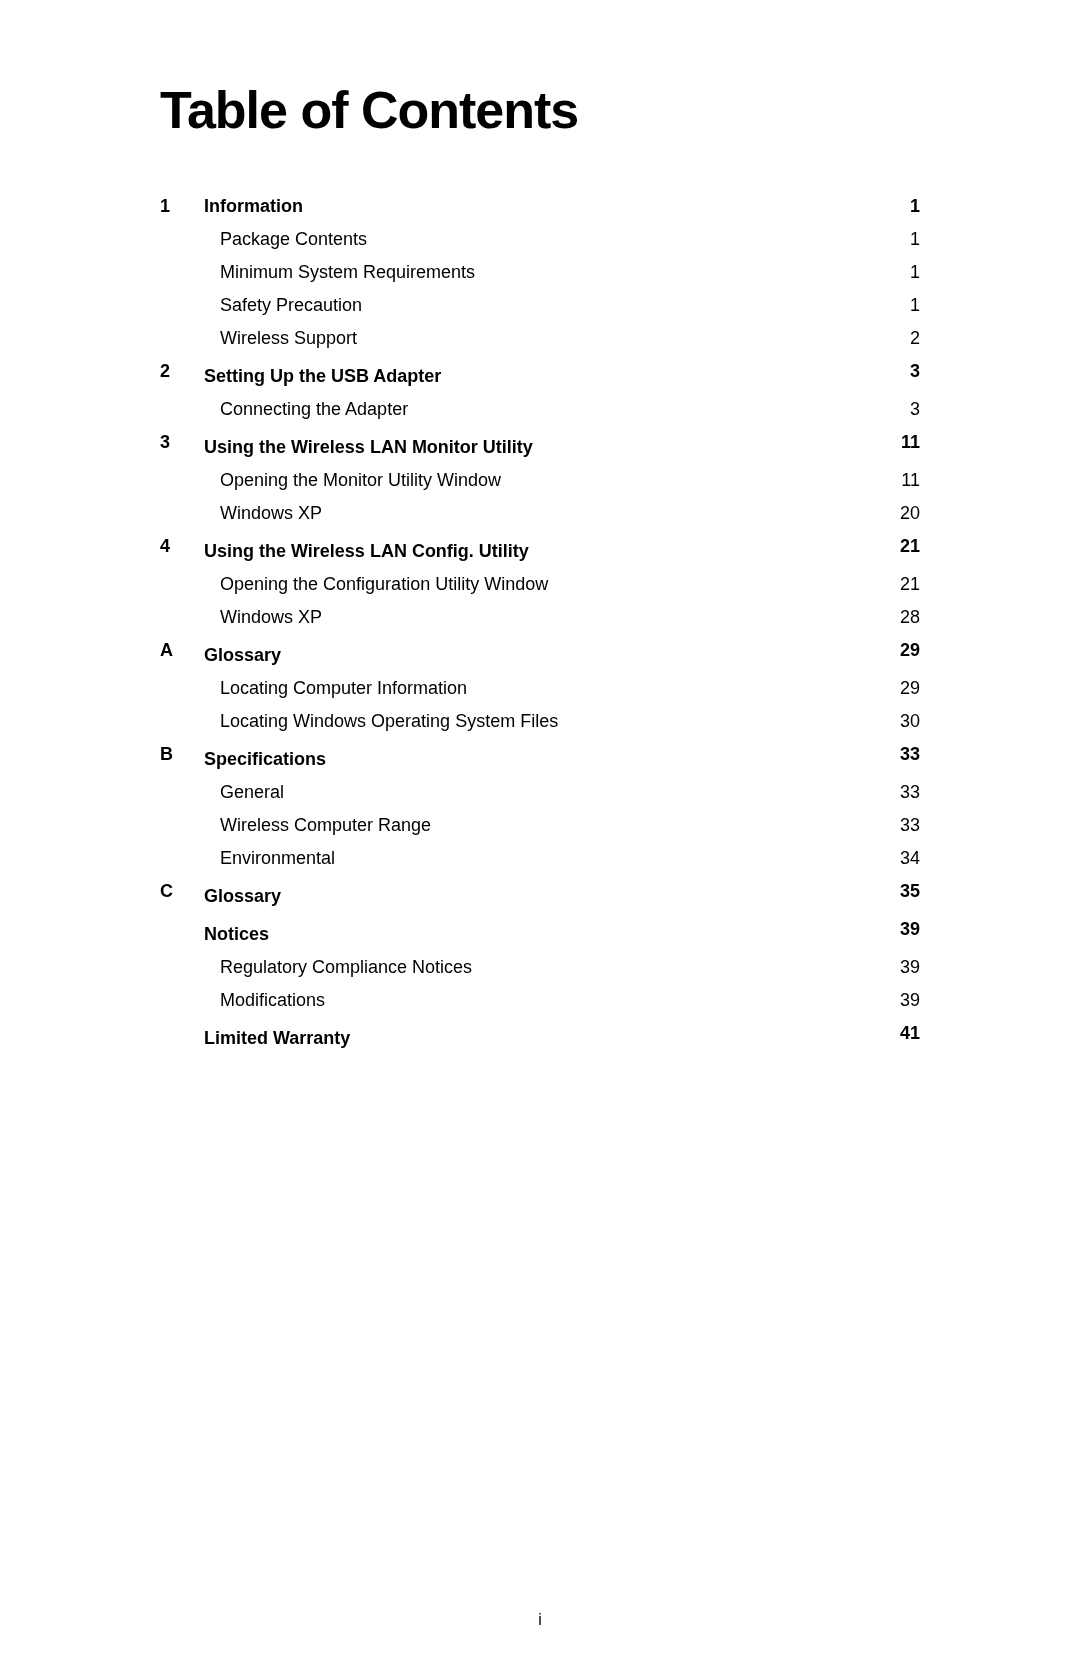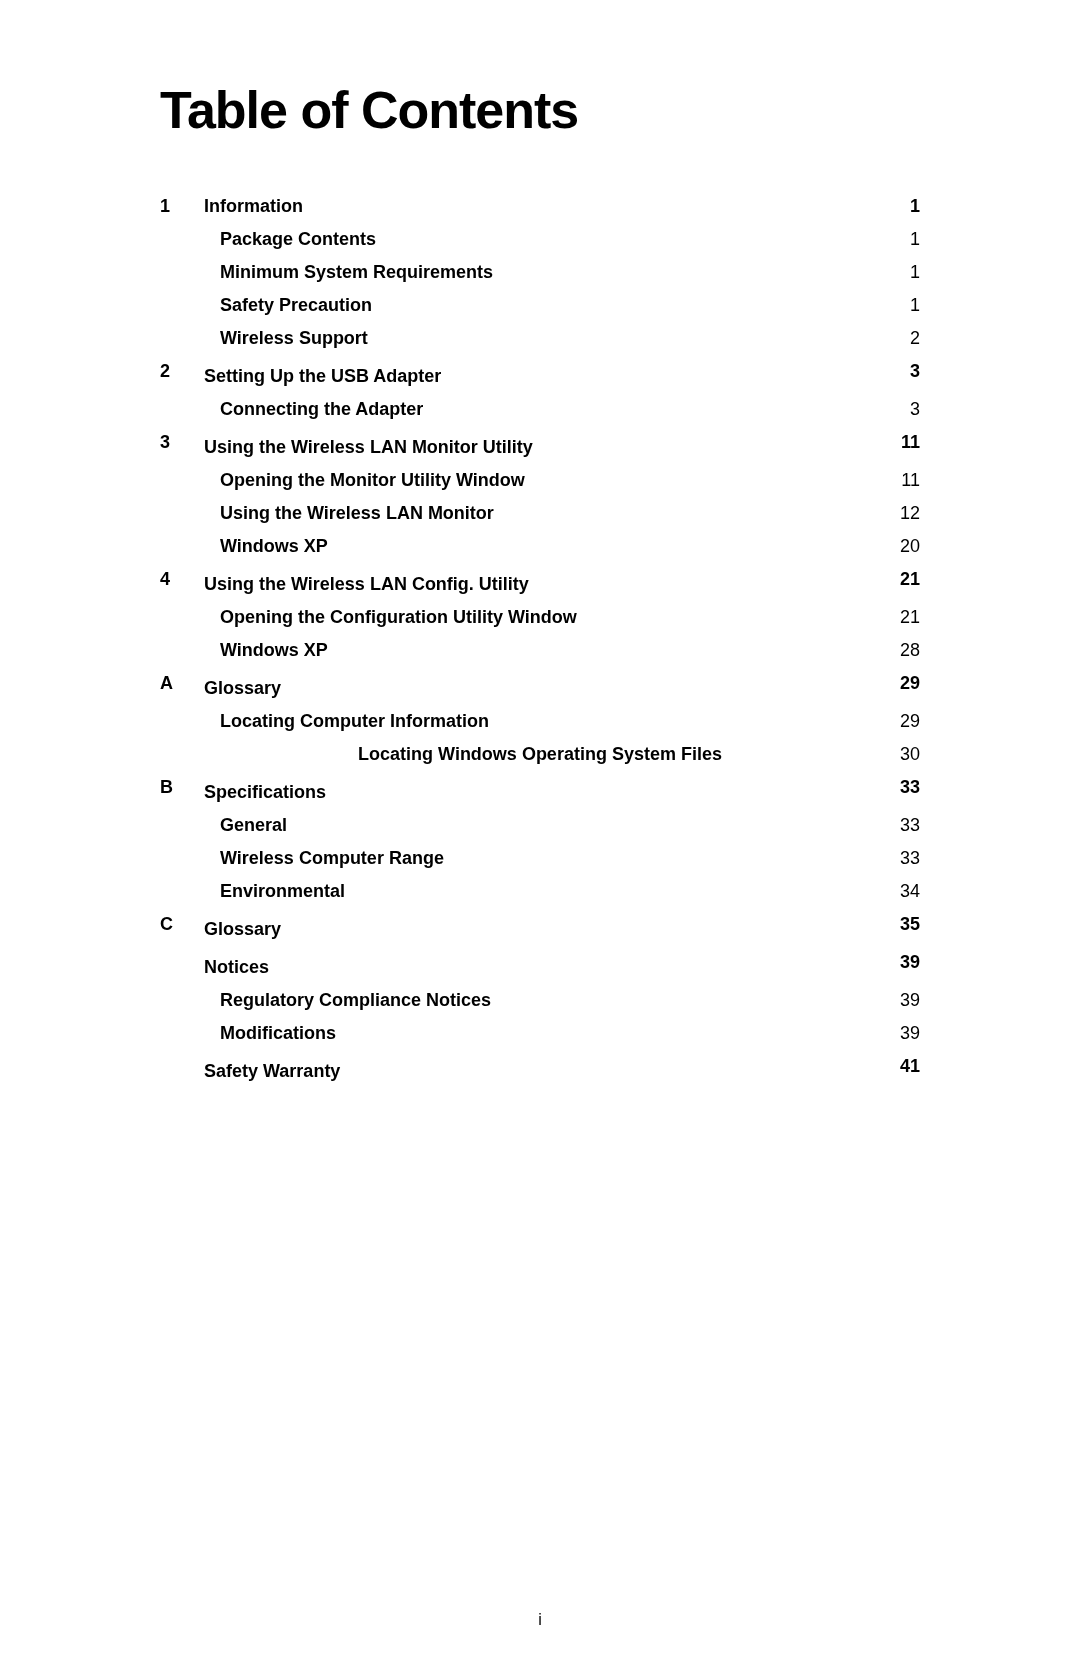--- a/index.html
+++ b/index.html
@@ -65,21 +65,21 @@
       vertical-align: top;
       padding-top: 3px;
     }
 
     .toc-section-title {
       font-weight: 700;
       font-size: 18px;
     }
 
     .toc-sub {
-      font-weight: 700;
+      font-weight: 400;
       font-size: 17px;
     }
 
     .toc-section-page {
       font-weight: 700;
     }
 
     .toc-sub-page {
       font-weight: 400;
     }
@@ -146,25 +146,20 @@
           <td class="col-title toc-section-title">Using the Wireless LAN Monitor Utility</td>
           <td class="col-page toc-section-page">11</td>
         </tr>
         <tr>
           <td class="col-num"></td>
           <td class="col-title toc-sub" style="padding-left: 20px;">Opening the Monitor Utility Window</td>
           <td class="col-page toc-sub-page">11</td>
         </tr>
         <tr>
           <td class="col-num"></td>
-          <td class="col-title toc-sub" style="padding-left: 20px;">Using the Wireless LAN Monitor</td>
-          <td class="col-page toc-sub-page">12</td>
-        </tr>
-        <tr>
-          <td class="col-num"></td>
           <td class="col-title toc-sub" style="padding-left: 20px;">Windows XP</td>
           <td class="col-page toc-sub-page">20</td>
         </tr>
         <tr class="section-gap">
           <td class="col-num">4</td>
           <td class="col-title toc-section-title">Using the Wireless LAN Config. Utility</td>
           <td class="col-page toc-section-page">21</td>
         </tr>
         <tr>
           <td class="col-num"></td>
@@ -181,21 +176,21 @@
           <td class="col-title toc-section-title">Glossary</td>
           <td class="col-page toc-section-page">29</td>
         </tr>
         <tr>
           <td class="col-num"></td>
           <td class="col-title toc-sub" style="padding-left: 20px;">Locating Computer Information</td>
           <td class="col-page toc-sub-page">29</td>
         </tr>
         <tr>
           <td class="col-num"></td>
-          <td class="col-title toc-sub" style="padding-left: 20px; text-align: center;">Locating Windows Operating System Files</td>
+          <td class="col-title toc-sub" style="padding-left: 20px;">Locating Windows Operating System Files</td>
           <td class="col-page toc-sub-page">30</td>
         </tr>
         <tr class="section-gap">
           <td class="col-num">B</td>
           <td class="col-title toc-section-title">Specifications</td>
           <td class="col-page toc-section-page">33</td>
         </tr>
         <tr>
           <td class="col-num"></td>
           <td class="col-title toc-sub" style="padding-left: 20px;">General</td>
@@ -226,21 +221,21 @@
           <td class="col-title toc-sub" style="padding-left: 20px;">Regulatory Compliance Notices</td>
           <td class="col-page toc-sub-page">39</td>
         </tr>
         <tr>
           <td class="col-num"></td>
           <td class="col-title toc-sub" style="padding-left: 20px;">Modifications</td>
           <td class="col-page toc-sub-page">39</td>
         </tr>
         <tr class="section-gap">
           <td class="col-num"></td>
-          <td class="col-title toc-section-title">Safety Warranty</td>
+          <td class="col-title toc-section-title">Limited Warranty</td>
           <td class="col-page toc-section-page">41</td>
         </tr>
       </tbody>
   </table>
 
   <div class="footer">
     <span>i</span>
   </div>
 </div>
 

